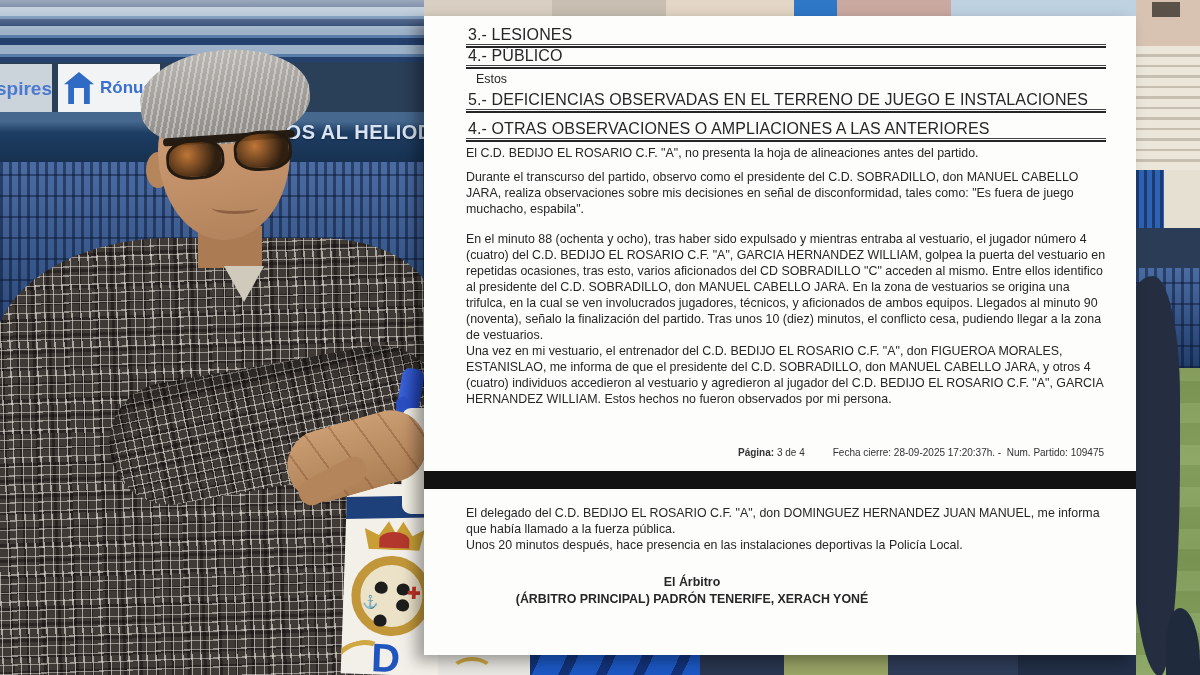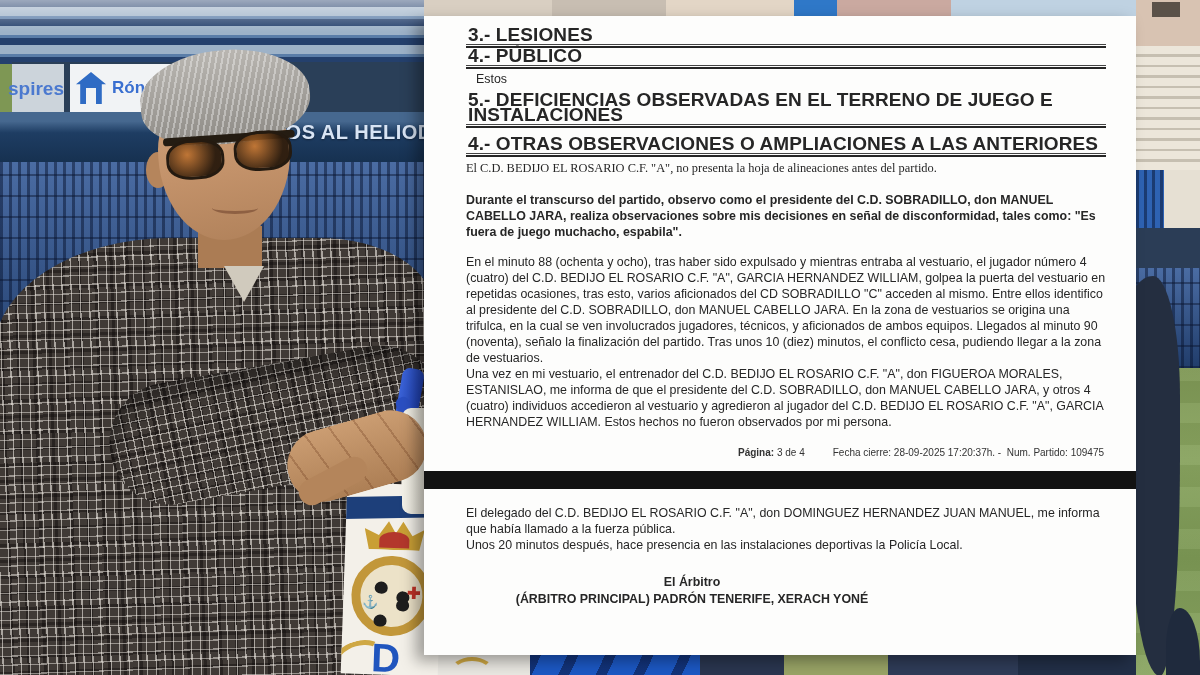--- a/index.html
+++ b/index.html
@@ -29,21 +29,21 @@
     background:
       repeating-linear-gradient(0deg, rgba(255,255,255,.05) 0 20px, rgba(0,0,0,.04) 20px 42px),
       linear-gradient(180deg, #7e9754 0%, #88a35f 30%, #7c9854 62%, #8aa562 100%);
   }
 
   
   .l-standtop { left:0; top:0; width:432px; height:64px;
     background:
       linear-gradient(180deg, rgba(255,255,255,.55), rgba(255,255,255,0) 50%),
       repeating-linear-gradient(0deg, #24406d 0 7px, #5a7da8 7px 10px, #9db2c8 10px 19px); }
-  .l-bannerband { left:12px; top:62px; width:432px; height:52px; background:#2a3f58; }
+  .l-bannerband { left:0; top:62px; width:432px; height:52px; background:#2a3f58; }
   .spires-panel { left:0; top:2px; width:52px; height:48px; background:#ccd4db; }
   .spires-text { left:-4px; top:14px; font-weight:700; font-size:19px; color:#4b79cf; font-style:normal; }
   .ad-panel { left:58px; top:2px; width:102px; height:49px; background:#f1f3f5; overflow:hidden; }
   .ad-house { left:6px; top:8px; width:30px; height:32px; background:#2f6bc4;
     clip-path:polygon(50% 0,100% 38%,86% 38%,86% 100%,14% 100%,14% 38%,0 38%); }
   .ad-house-in { left:16px; top:24px; width:10px; height:16px; background:#f1f3f5; }
   .ad-text { left:42px; top:14px; font-weight:700; font-size:17px; color:#3a6fd0; }
   .l-wall { left:0; top:112px; width:432px; height:52px; overflow:hidden;
     background:linear-gradient(180deg,#46688f 0 18%, #1e3d63 40%, #16304f 100%); }
   .wall-text { left:222px; top:9px; white-space:nowrap; font-weight:700; font-size:20px;
@@ -140,28 +140,28 @@
   .b-navy { width:84px; background:#2a3650; }
   .b-olive { width:104px; background:#99a466; }
   .b-navy2 { width:130px; background:#2f3c58; }
   .b-dark { flex:1; background:#222f47; }
 
   
   .doc { left:424px; top:16px; width:712px; height:639px; background:#fdfdfc; z-index:10;
     padding:11px 30px 0 42px; color:#262626; font-size:12.4px; line-height:16px;
     box-shadow:-8px 6px 14px rgba(0,0,0,.35); position:absolute; }
   .doc * { position:static; }
-  .sec-head { font-weight:700; font-size:19px; line-height:15px; padding:0 0 2px 2px;
+  .sec-head { font-weight:400; font-size:16px; line-height:15px; padding:0 0 2px 2px;
     border-bottom:1.5px solid #444; letter-spacing:.1px; }
   .sec-rule { height:3px; border-bottom:2.5px solid #262626; }
   .m11 { } .m5 { margin-top:5px; } .m8 { margin-top:8px; }
   .sec-body { margin:2px 0 0 10px; }
   .para { margin:0; }
-  .p1 { margin-top:3px;font-family:Liberation Serif, serif; }
-  .p2 { margin-top:16px;font-weight:bold; }
+  .p1 { margin-top:3px; }
+  .p2 { margin-top:8px; }
   .p3 { margin-top:14px; max-height:192px; overflow:hidden; }
   .doc-lower { position:absolute; left:0; right:0; top:429px; }
   .doc-footer { position:relative; height:16px; margin:0 30px 0 42px; font-size:10px; color:#333; }
   .pg { position:absolute; left:272px; top:0; }
   .pg b { font-weight:700; }
   .closing { position:absolute; right:2px; top:0; white-space:nowrap; }
   .blackbar { height:18px; background:#121212; margin-top:10px; }
   .page2 { margin:16px 30px 0 42px; }
   .signature { margin:21px 0 0 36px; width:380px; text-align:center; font-weight:700; line-height:16.5px; }
 </style>

